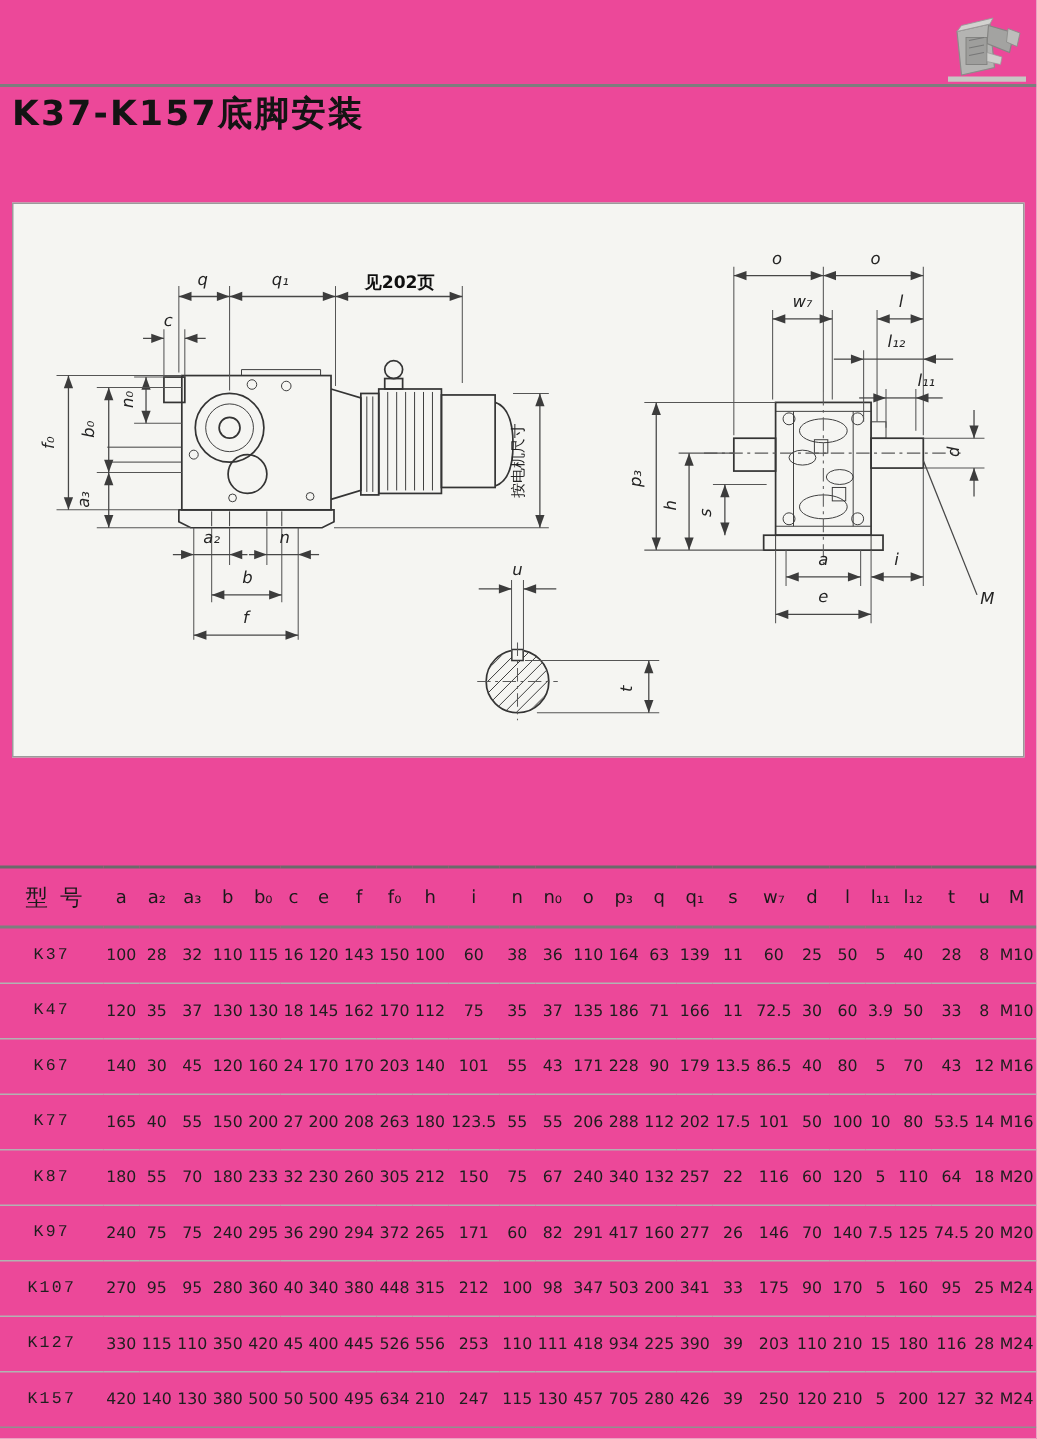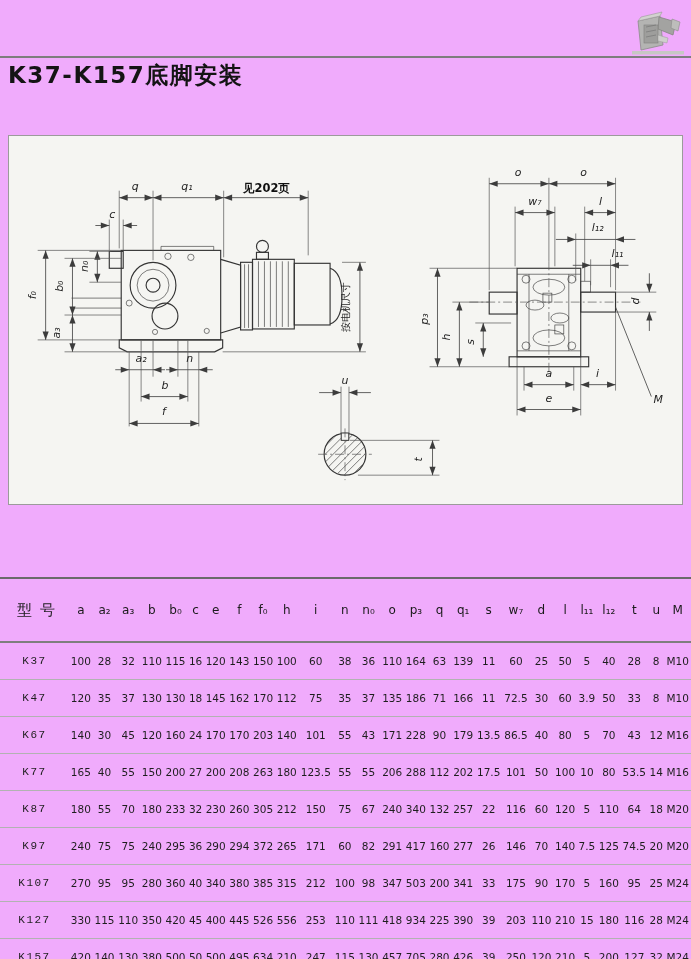--- a/index.html
+++ b/index.html
@@ -1,18 +1,18 @@
 <!DOCTYPE html>
 <html><head>
 <meta charset="utf-8">
 <style>
   html,body { margin:0; padding:0; background:#e8e8e6; }
   .page {
     position:relative; width:691px; height:959px; margin:0 auto;
-    background:#f0abfc; overflow:hidden;
+    background:#ec4899; overflow:hidden;
     font-family:"DejaVu Sans", "Liberation Sans", sans-serif; color:#1c1c1c;
   }
   .photo { position:absolute; top:5px; right:3px; width:60px; height:53px; }
   .rule  { position:absolute; top:56px; left:0; width:691px; height:2px; background:#7d7d7d; }
   .title { position:absolute; top:60px; left:8px; margin:0; font-size:23px; font-weight:bold;
            letter-spacing:1.5px; color:#141414; }
   .panel { position:absolute; top:135px; left:8px; width:673px; height:368px;
            border:1px solid #9b9b9b; background:#f5f5f2; }
   .panel svg { display:block; width:673px; height:368px; }
 
@@ -27,21 +27,21 @@
   text.cjks { font:10px "DejaVu Sans", sans-serif; font-style:normal; fill:#242424; text-anchor:middle; }
 
   
   .dims-table {
     position:absolute; top:577px; left:0; width:691px;
     border-collapse:collapse; table-layout:auto;
     border-top:2px solid #6a6a6a;
   }
   .dims-table th {
     height:38px; font-size:12px; font-weight:normal; text-align:center;
-    border-bottom:2px solid #7e7e7e; white-space:nowrap; padding:12px 1px; color:#1a1a1a;
+    border-bottom:2px solid #7e7e7e; white-space:nowrap; padding:0 1px; color:#1a1a1a;
   }
   .dims-table th:first-child { font-size:15px; letter-spacing:8px; padding-left:12px; width:56px; }
   .dims-table td {
     height:36px; font-size:10.5px; text-align:center; white-space:nowrap;
     border-bottom:1px solid #b2b2b2; padding:0 1px; color:#1e1e1e;
   }
   .dims-table td:first-child { font-size:11px; letter-spacing:1.5px;font-family:Liberation Mono, monospace; }
   .dims-table tr:last-child td { border-bottom:1px solid #8f8f8f;margin-top:13px; }
 </style>
 </head>
@@ -514,21 +514,21 @@
         <tr>
           <td>K107</td>
           <td>270</td>
           <td>95</td>
           <td>95</td>
           <td>280</td>
           <td>360</td>
           <td>40</td>
           <td>340</td>
           <td>380</td>
-          <td>385</td>
+          <td>448</td>
           <td>315</td>
           <td>212</td>
           <td>100</td>
           <td>98</td>
           <td>347</td>
           <td>503</td>
           <td>200</td>
           <td>341</td>
           <td>33</td>
           <td>175</td>

